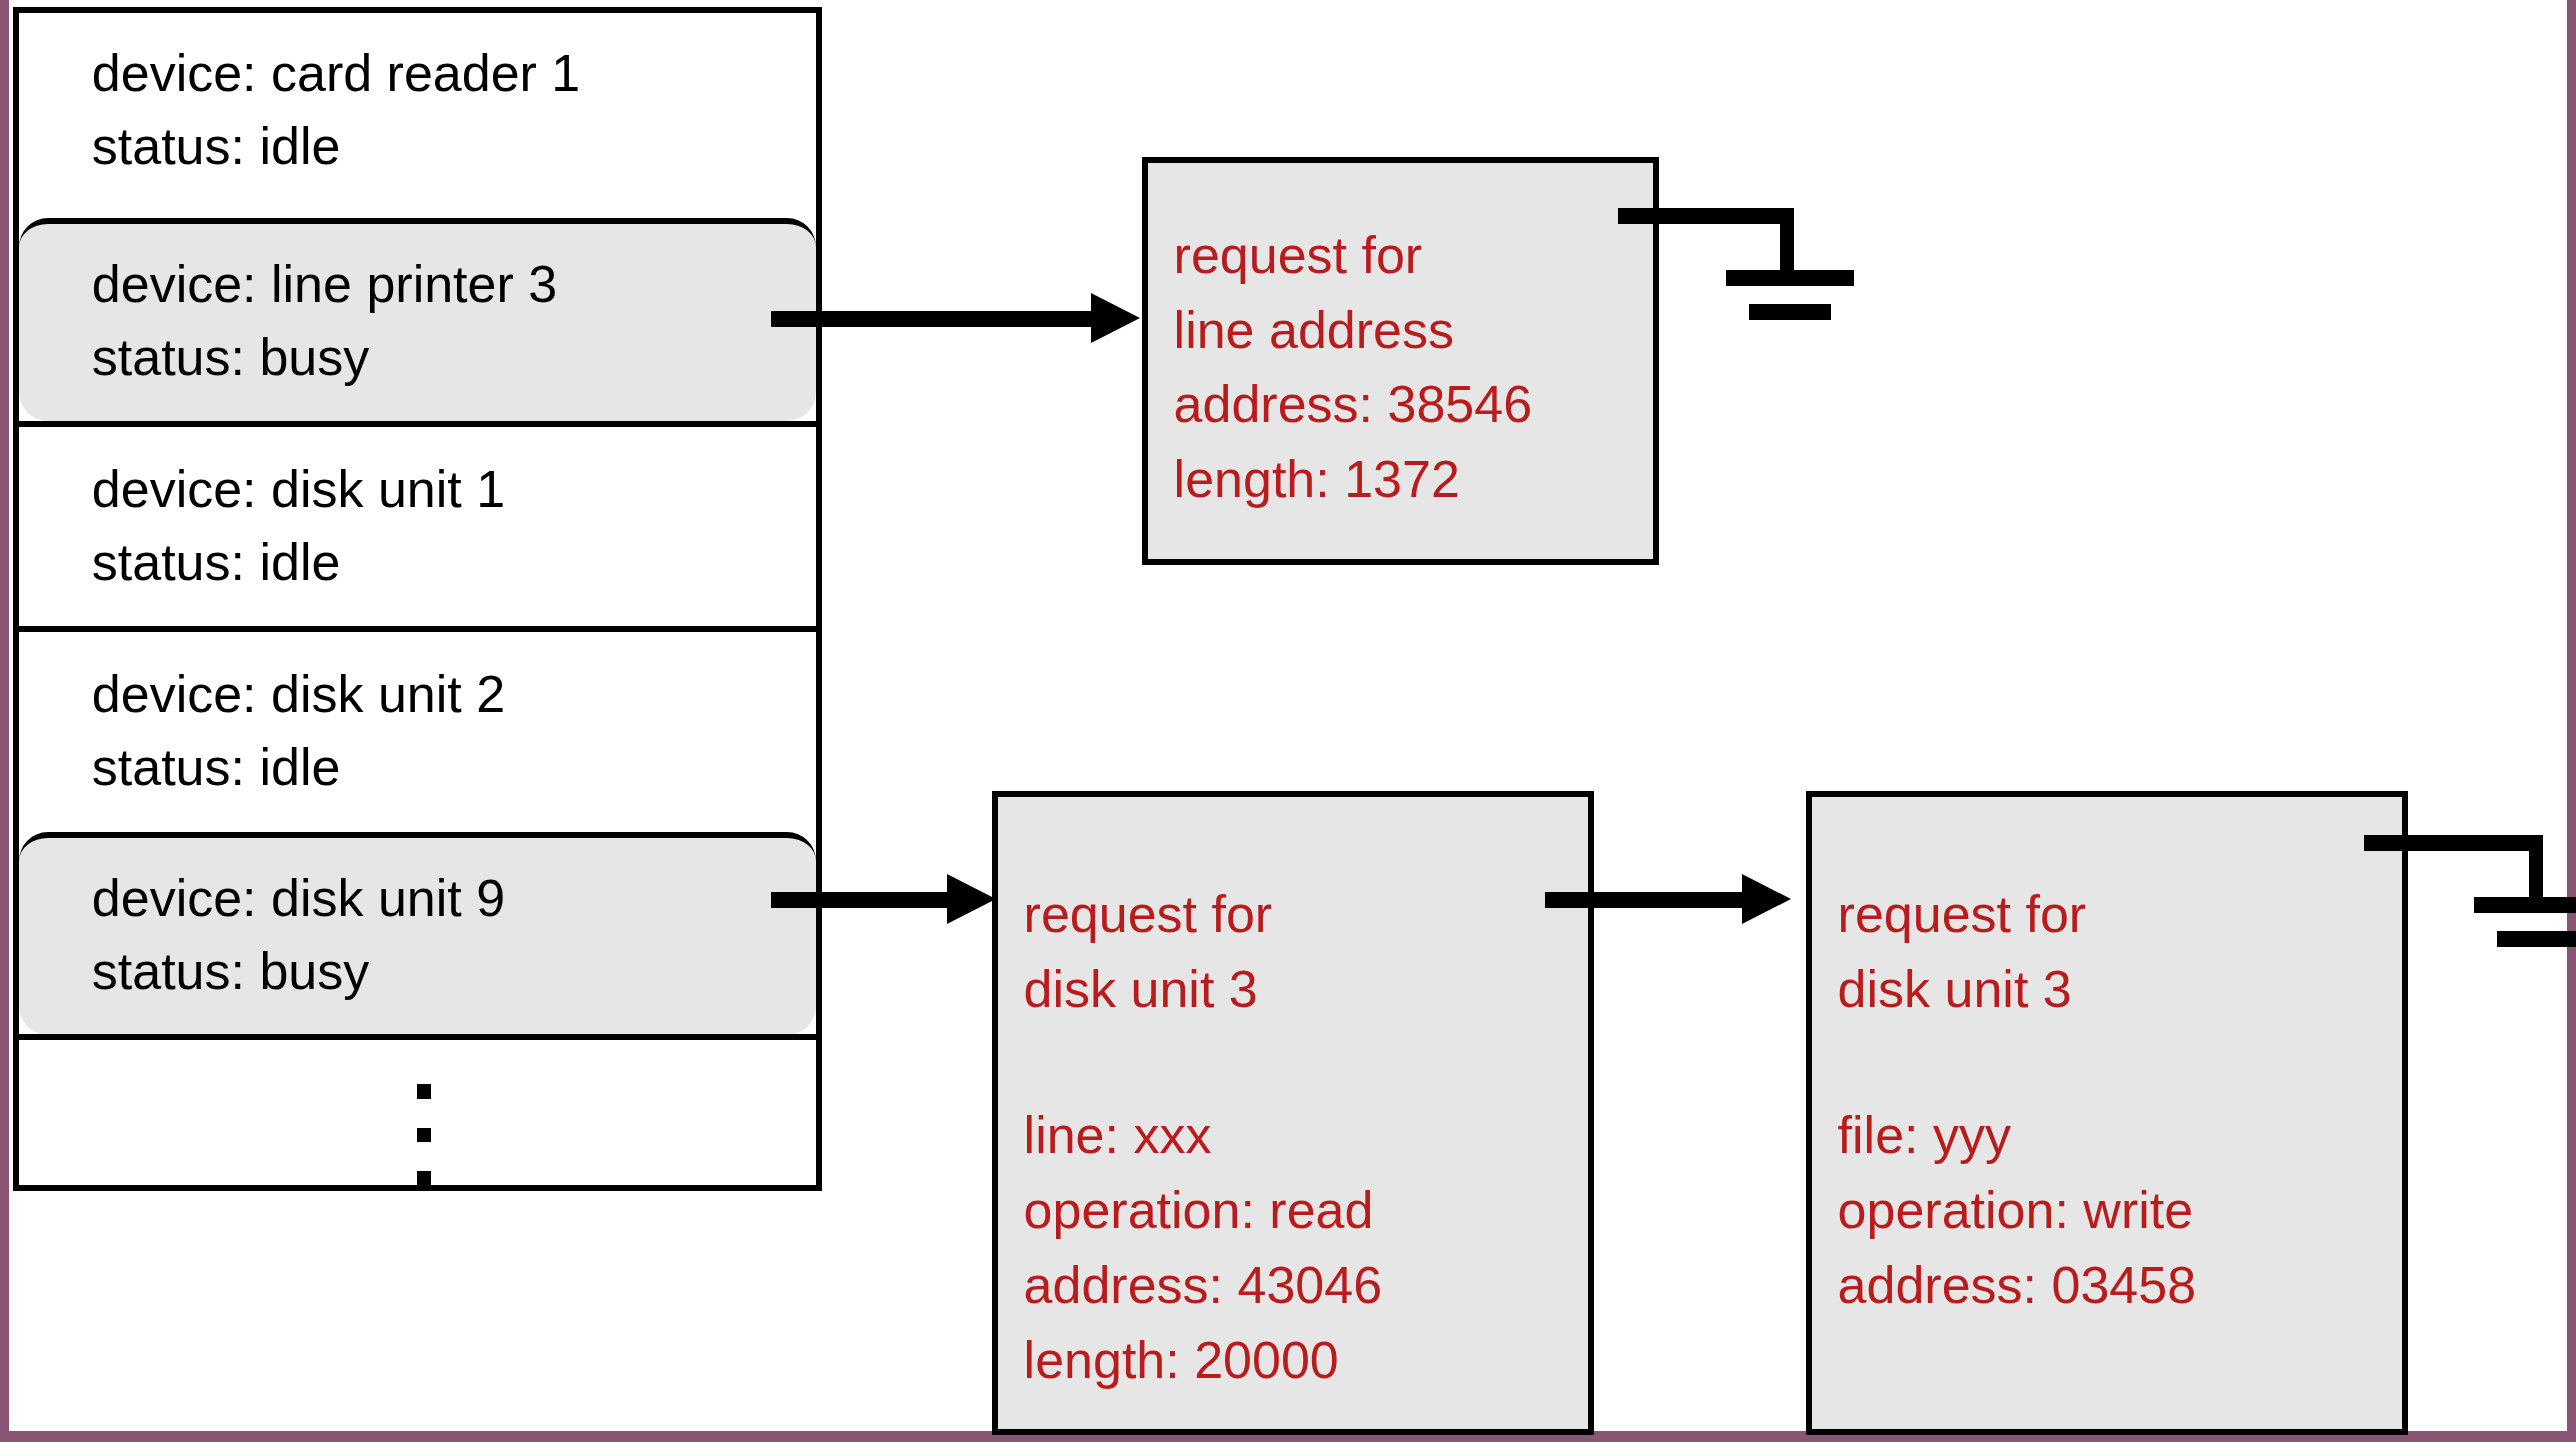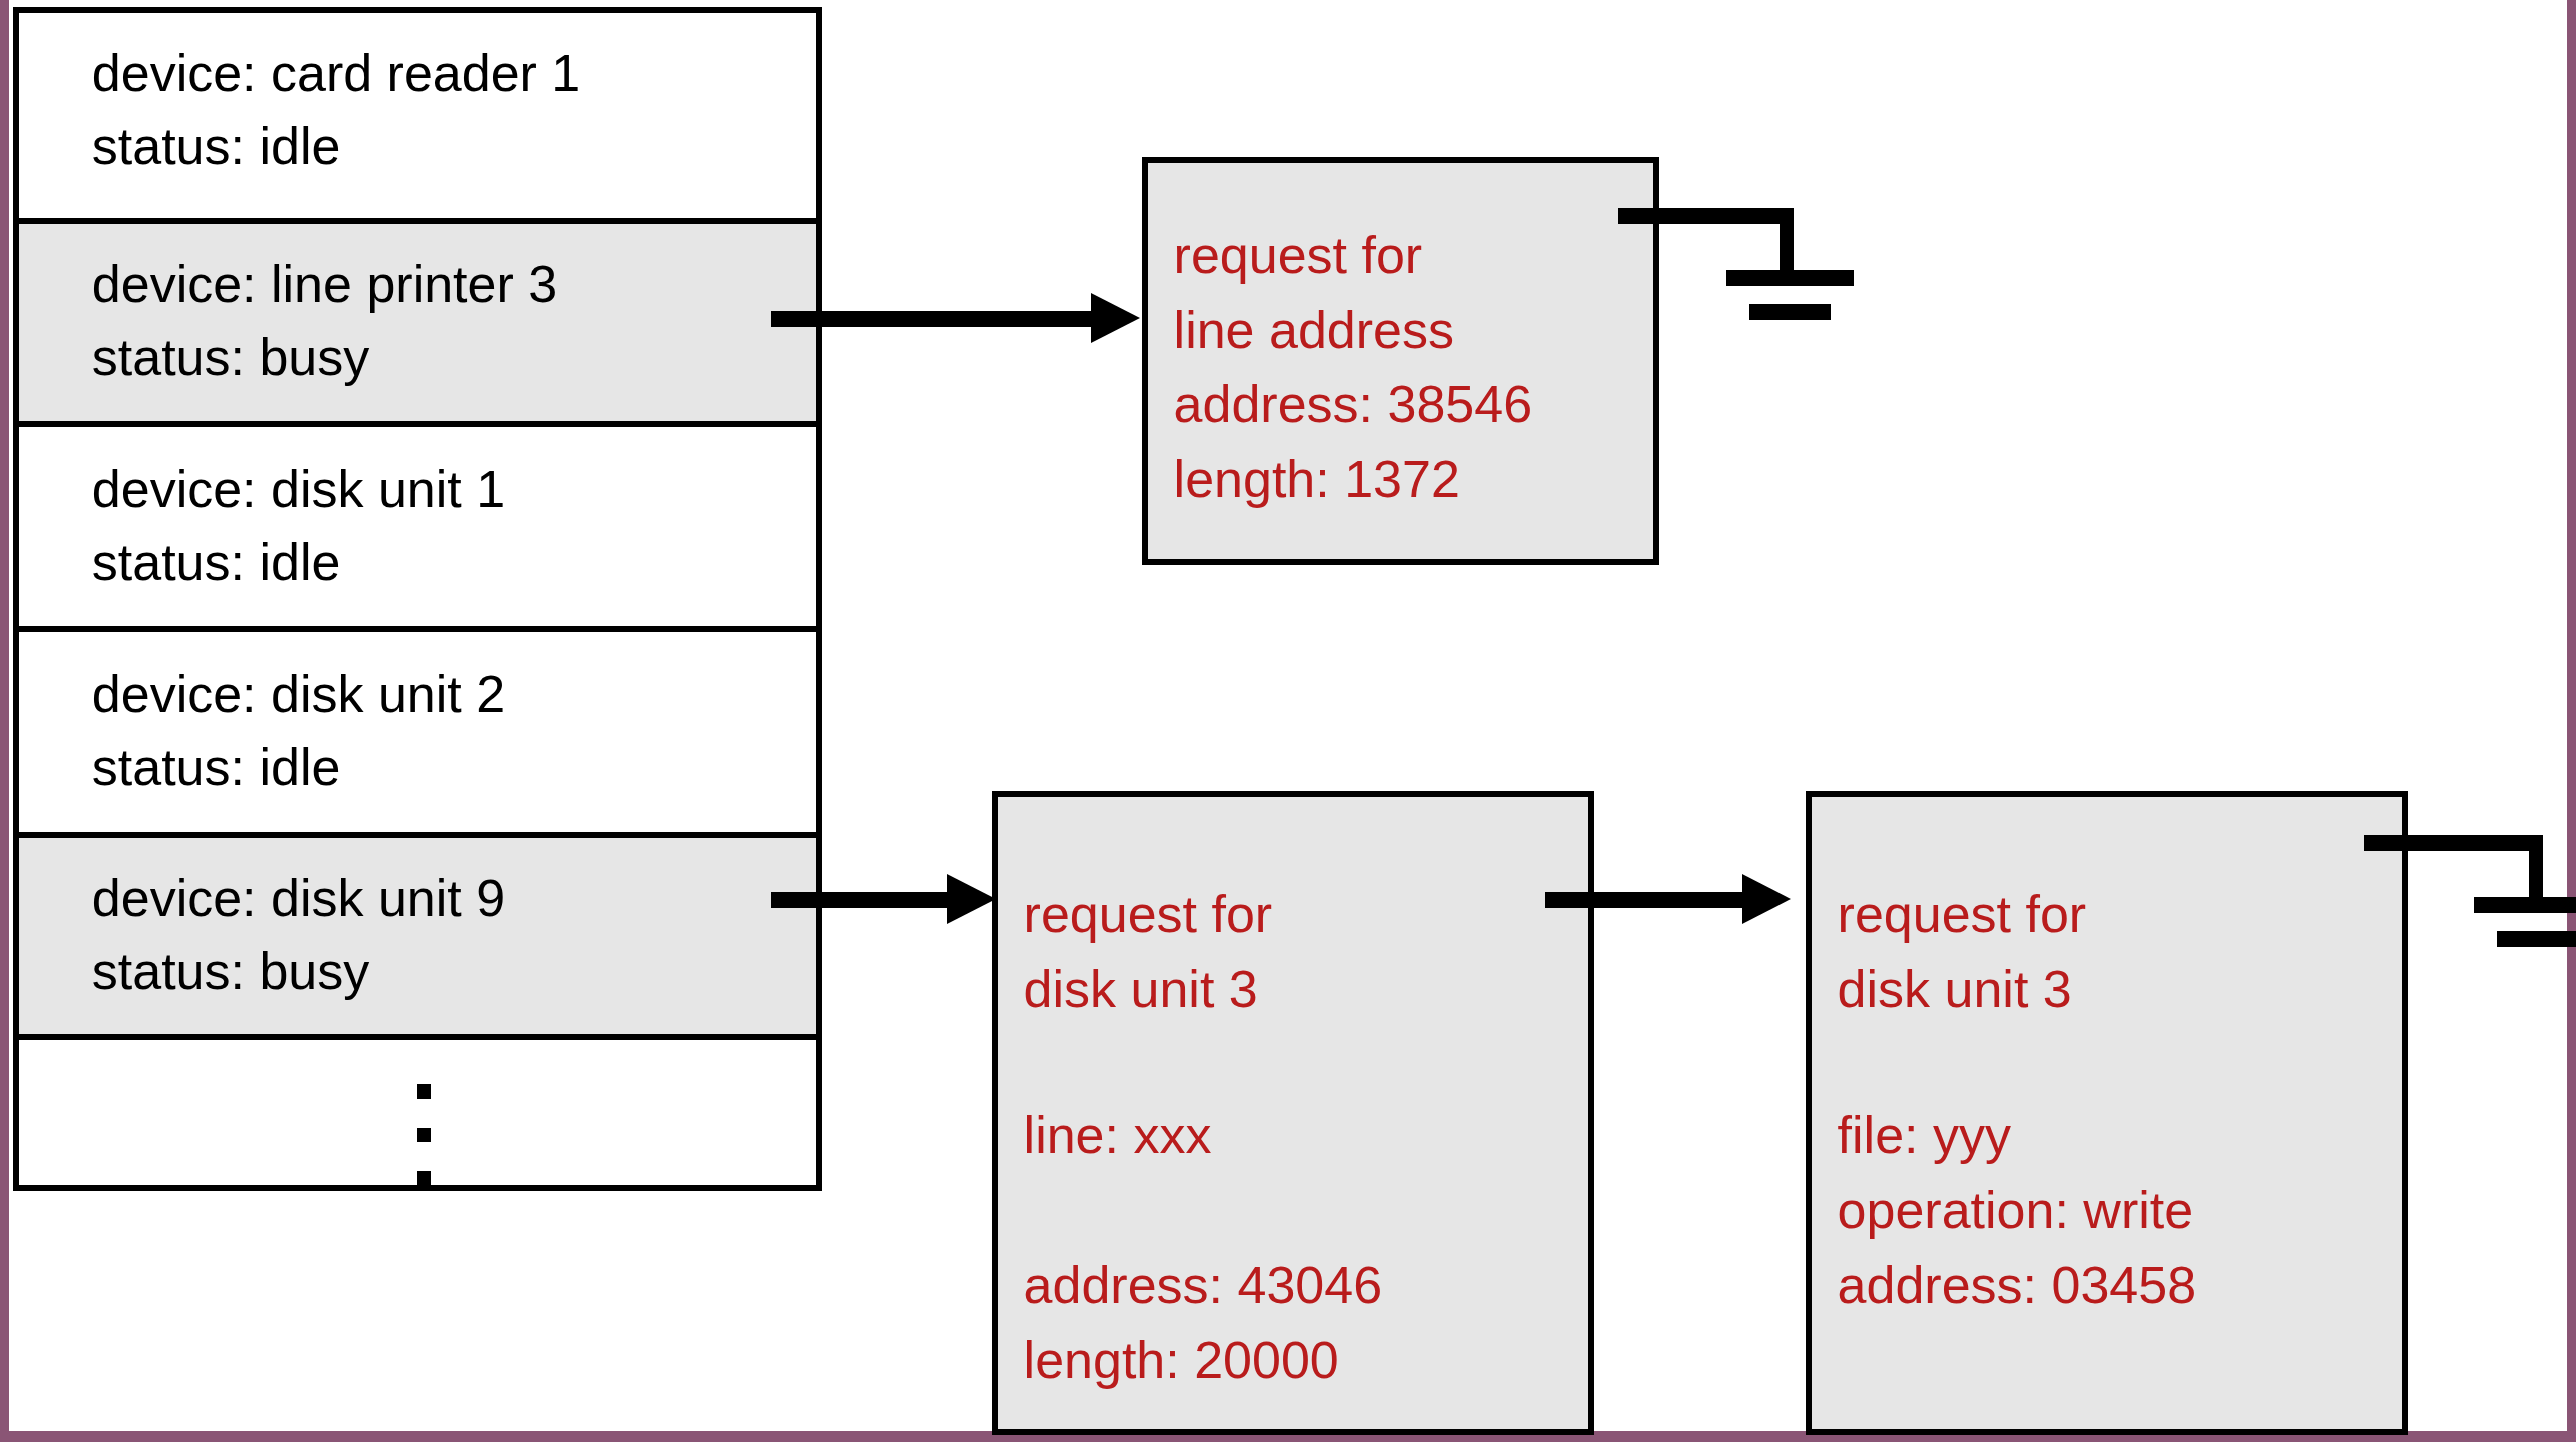--- a/index.html
+++ b/index.html
@@ -42,20 +42,21 @@
   }
   .device-row {
     position: absolute;
     left: 0;
     width: 100%;
     box-sizing: border-box;
     background: #ffffff;
   }
   .device-row.busy {
     background: #e6e6e6;
+    border-radius: 29px;
   }
   .device-row.sep-top   { border-top: 6.4px solid #000000; }
   .device-row .rowtext {
     position: absolute;
     left: 73px;
     font-size: 52px;
     line-height: 77px;
     color: #000000;
     white-space: nowrap;
   }
@@ -216,20 +217,21 @@
 
   <div class="arrow" style="left:771px; top:900px; width:226px;">
     <span class="shaft" style="width:184px;"></span>
     <span class="head" style="left:176px;"></span>
   </div>
 
   <div class="request-box" style="left:992px; top:791px; width:602px; height:644px;">
     <span class="boxtext" style="top:80px;">request for</span>
     <span class="boxtext" style="top:155px;">disk unit 3</span>
     <span class="boxtext" style="top:301px;">line: xxx</span>
+    <span class="boxtext" style="top:376px;">operation: read</span>
     <span class="boxtext" style="top:451px;">address: 43046</span>
     <span class="boxtext" style="top:526px;">length: 20000</span>
   </div>
 
   <div class="arrow" style="left:1545px; top:900px; width:246px;">
     <span class="shaft" style="width:205px;"></span>
     <span class="head" style="left:197px;"></span>
   </div>
 
   <div class="request-box" style="left:1806px; top:791px; width:602px; height:644px;">

